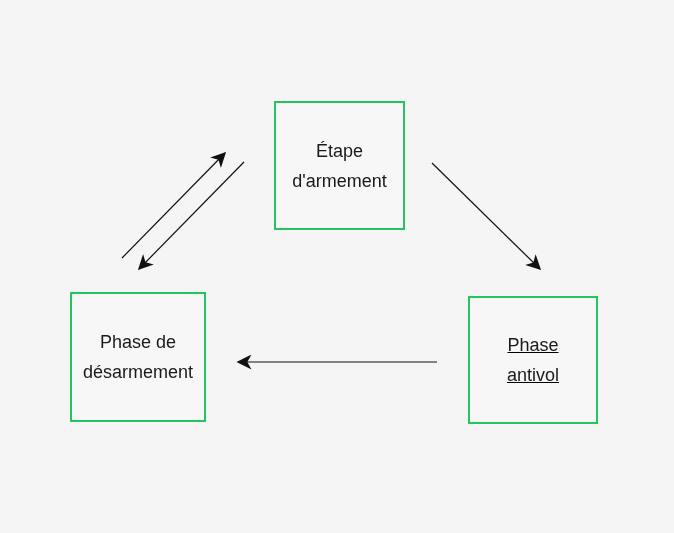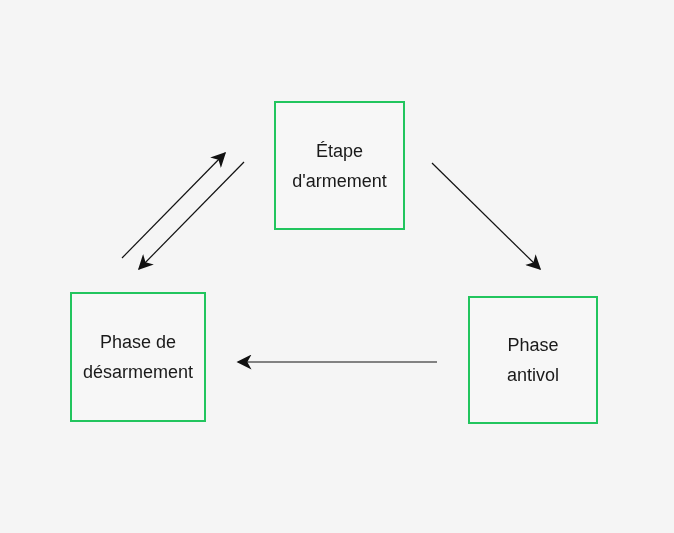--- a/index.html
+++ b/index.html
@@ -49,20 +49,21 @@
     left: 70px;
     top: 292px;
     width: 136px;
     height: 130px;
   }
   .node-antivol {
     left: 468px;
     top: 296px;
     width: 130px;
     height: 128px;
+    text-decoration: underline;
   }
 </style>
 </head>
 <body>
 
 <div class="canvas">
 
   <svg class="arrows-layer" viewBox="0 0 674 533" xmlns="http://www.w3.org/2000/svg">
     <defs>
       <marker id="arrowhead" viewBox="0 0 10 10" refX="9" refY="5" markerWidth="19" markerHeight="15" markerUnits="userSpaceOnUse" orient="auto">

